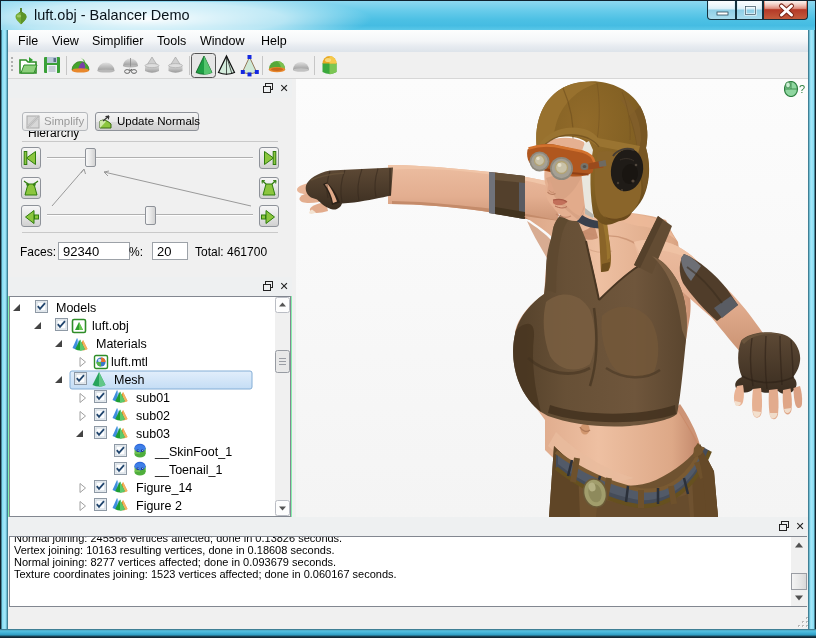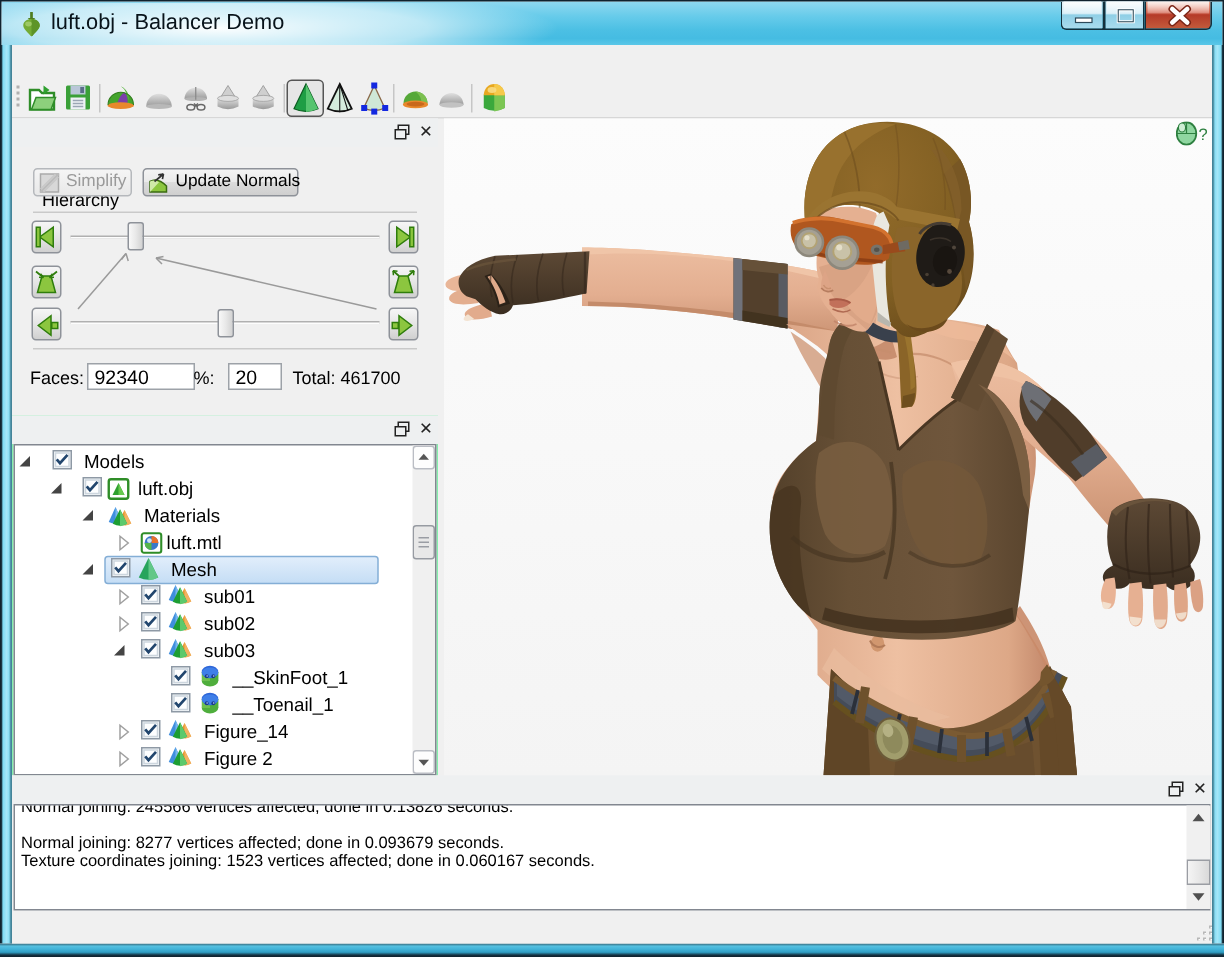--- a/index.html
+++ b/index.html
@@ -103,20 +103,28 @@
             <path d="M17.5 5 L27.5 14 M27.5 5 L17.5 14" stroke="#7c2617" stroke-width="5" fill="none" stroke-linecap="round"></path>
             <path d="M17.5 5 L27.5 14 M27.5 5 L17.5 14" stroke="#fff" stroke-width="3" fill="none" stroke-linecap="round"></path>
           </svg>
         </div>
     </div>
   </div>
   <div id="borderL"></div>
     <div id="borderR"></div>
     <div id="borderB"></div>
 
+  <div id="menubar">
+    <span style="left:10px">File</span>
+    <span style="left:44px">View</span>
+    <span style="left:84px">Simplifier</span>
+    <span style="left:149px">Tools</span>
+    <span style="left:192px">Window</span>
+    <span style="left:253px">Help</span>
+  </div>
 
   <div id="toolbar">
     <svg width="340" height="27" style="position:absolute;left:0;top:0">
       <defs>
         <linearGradient id="gdome" x1="0" y1="0" x2="0" y2="1">
           <stop offset="0" stop-color="#e0e0e0"></stop>
             <stop offset="1" stop-color="#9a9a9a"></stop>
         </linearGradient>
       </defs>
 
@@ -688,20 +696,21 @@
         <path d="M4 58.5 L8 63.5 L12 58.5 Z" fill="#505050"></path>
         <linearGradient id="lgth" x1="0" y1="0" x2="1" y2="0">
             <stop offset="0" stop-color="#f5f5f5"></stop>
             <stop offset="0.5" stop-color="#e8e8e8"></stop>
             <stop offset="1" stop-color="#d8d8d8"></stop>
           </linearGradient>
       </svg>
     </div>
     <div id="logtext">
       <div style="top:-5px">Normal joining: 245566 vertices affected; done in 0.13826 seconds.</div>
+      <div style="top:7px">Vertex joining: 10163 resulting vertices, done in 0.18608 seconds.</div>
       <div style="top:19px">Normal joining: 8277 vertices affected; done in 0.093679 seconds.</div>
       <div style="top:31px">Texture coordinates joining: 1523 vertices affected; done in 0.060167 seconds.</div>
     </div>
   </div>
 
   <div id="statusbar">
     <svg width="14" height="12" style="position:absolute;left:788px;top:8px">
       <g fill="#b8b8b8">
           <rect x="10" y="9" width="2" height="2"></rect>
           <rect x="6" y="9" width="2" height="2"></rect>

